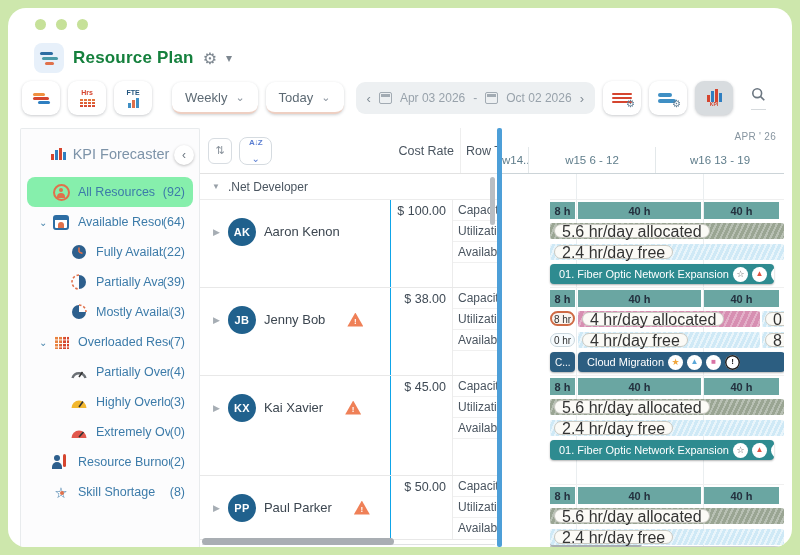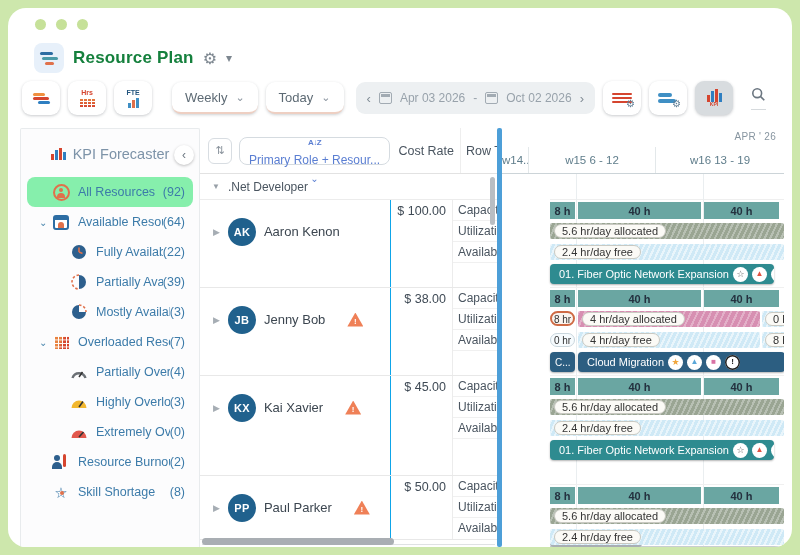--- a/index.html
+++ b/index.html
@@ -144,21 +144,21 @@
   .g-row { height:21px; position:relative; }
   .cap { position:absolute; top:2px; height:17px; background:#6aa6a2; color:#24313f; font-size:11px; font-weight:bold; display:flex; align-items:center; justify-content:center; }
   .cap.s1 { left:0; width:25px; }
   .cap.s2 { left:28px; width:123px; }
   .cap.s3 { left:154px; right:5px; }
   .bar { position:absolute; top:2px; height:16px; border-radius:2px; }
   .bar.full { left:0; right:0; }
   .util-bg { background:#9aa593; background-image:repeating-linear-gradient(115deg, rgba(255,255,255,.30) 0 2px, transparent 2px 5px); }
   .avail-bg { background:#cfe9f6; background-image:repeating-linear-gradient(115deg, rgba(255,255,255,.55) 0 2px, transparent 2px 5px); }
   .over-bg { background:#d78fb2; background-image:repeating-linear-gradient(115deg, rgba(255,255,255,.30) 0 2px, transparent 2px 6px); }
-  .pill { position:absolute; left:4px; top:1px; height:14px; line-height:13px; background:#fbfaf6; border:1px solid #c9c9c2; border-radius:8px; font-size:11px; color:#333; padding:0 7px; white-space:nowrap; }
+  .pill { position:absolute; left:4px; top:1px; height:14px; line-height:13px; background:#fbfaf6; border:1px solid #c9c9c2; border-radius:8px; font-size:16px; color:#333; padding:0 7px; white-space:nowrap; }
   .pill.right0 { left:3px; }
   .seg { position:absolute; top:2px; height:16px; border-radius:2px; }
   .seg.mid { left:28px; width:182px; }
   .seg.end { left:212px; right:0; border-radius:2px 0 0 2px; }
   .pill-w14 { position:absolute; left:0; top:2px; width:25px; height:15px; line-height:13px; background:#faf4ee; border:2px solid #cf6b45; border-radius:8px; font-size:10px; color:#333; text-align:center; overflow:hidden; white-space:nowrap; }
   .pill-w14.blue { border:1px solid #c9d6dd; background:#f6fbfe; height:14px; top:2.5px; }
   .g-prow { height:24px; position:relative; }
   .proj { position:absolute; top:1px; height:20px; border-radius:4px; color:#fff; font-size:11px; display:flex; align-items:center; gap:4px; padding:0 9px; box-shadow:0 1px 2px rgba(0,0,0,.3); white-space:nowrap; overflow:hidden; }
   .proj.teal { left:0; right:10px; background:#2e8b90; }
   .proj.navy-s { left:0; width:25px; background:#2c5e81; padding:0 5px; font-size:10px; }
@@ -390,21 +390,20 @@
         <span class="sb-count">(8)</span>
       </div>
     </div>
 
     <div class="tablepanel">
       <div class="t-header">
         <div class="th-left">
           <div class="sort-btn">⇅</div>
           <div class="group-dd">
             <span class="az">A↓Z</span>
-            <span>Primary Role + Resour...</span>
             <span class="chev">⌄</span>
           </div>
         </div>
         <div class="th-cost">Cost Rate</div>
         <div class="th-type">Row Type</div>
       </div>
 
       <div class="t-body">
         <div class="group-row">
           <span class="tri-down">▼</span>

